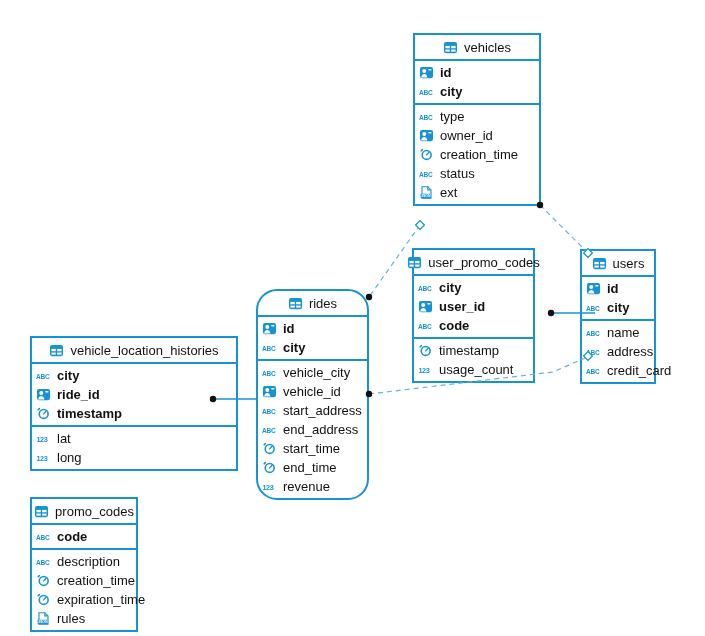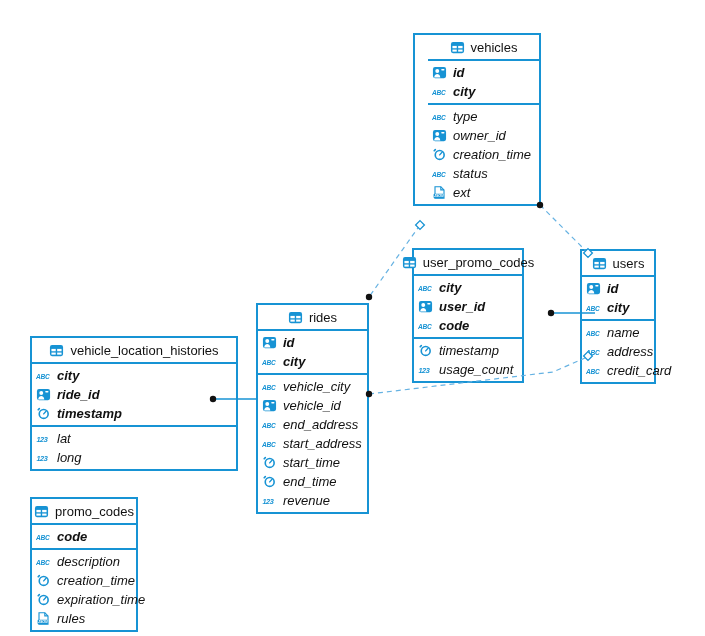--- a/index.html
+++ b/index.html
@@ -12,21 +12,21 @@
     box-sizing:border-box;z-index:2;
   }
   .thead{
     height:24px;display:flex;align-items:center;justify-content:center;gap:5px;
     border-bottom:2px solid var(--accent);padding:0 4px;font-size:13px;white-space:nowrap;
   }
   .sec{padding:2px 0;}
   .sec.flds{border-top:2px solid var(--accent);}
   .row{
     height:19px;display:flex;align-items:center;gap:5px;padding:0 4px;
-    font-size:13px;white-space:nowrap;font-style:italic;
+    font-size:13px;white-space:nowrap;
   }
   .row.key .lbl{font-weight:700;}
   .icon{display:inline-flex;width:16px;height:15px;align-items:center;flex:0 0 auto;}
   .icon svg{display:block;}
   #rel-svg{position:absolute;left:0;top:0;z-index:5;pointer-events:none;}
 </style>
 </head>
 <body>
 
 <div id="canvas" style="--accent: #1793d4;">
@@ -38,21 +38,21 @@
       <polyline points="213,399 257,399" fill="none" stroke="#1793d4" stroke-width="1.3"></polyline>
       <circle cx="369" cy="297" r="3.2" fill="#111111"></circle>
       <polygon points="420,220.6 424.4,225 420,229.4 415.6,225" fill="#fff" stroke="#1793d4" stroke-width="1.3"></polygon>
       <circle cx="540" cy="205" r="3.2" fill="#111111"></circle>
       <polygon points="588,248.6 592.4,253 588,257.4 583.6,253" fill="#fff" stroke="#1793d4" stroke-width="1.3"></polygon>
       <circle cx="551" cy="313" r="3.2" fill="#111111"></circle>
       <circle cx="369" cy="394" r="3.2" fill="#111111"></circle>
       <polygon points="588,351.6 592.4,356 588,360.4 583.6,356" fill="#fff" stroke="#1793d4" stroke-width="1.3"></polygon>
       <circle cx="213" cy="399" r="3.2" fill="#111111"></circle>
     </svg>
-<div class="table" style="left: 413px; top: 33px; width: 128px; padding-left: 13px;">
+<div class="table" style="left: 413px; top: 33px; width: 128px;">
       <div class="thead">
         <span class="icon">
           <svg width="15" height="15" viewBox="0 0 16 16">
             <rect x="1" y="2" width="14" height="12" rx="2.2" fill="#1793d4"></rect>
             <rect x="2.6" y="6.3" width="4.6" height="2.5" fill="#fff"></rect>
             <rect x="8.7" y="6.3" width="4.7" height="2.5" fill="#fff"></rect>
             <rect x="2.6" y="10.2" width="4.6" height="2.2" fill="#fff"></rect>
             <rect x="8.7" y="10.2" width="4.7" height="2.2" fill="#fff"></rect>
           </svg>
         </span>
@@ -124,21 +124,21 @@
               <path d="M3.2 1.8 H9.4 L12.8 5.2 V14 H3.2 Z" fill="#fff" stroke="#1793d4" stroke-width="1.2"></path>
               <path d="M9.4 1.8 V5.2 H12.8" fill="none" stroke="#1793d4" stroke-width="1.2"></path>
               <rect x="1.7" y="9.3" width="11" height="4.7" rx="1" fill="#1793d4"></rect>
               <text x="7.2" y="13" font-family="'Liberation Sans',sans-serif" font-size="3.8" font-weight="bold" text-anchor="middle" fill="#fff">JSON</text>
             </svg>
           </span>
           <span class="lbl">ext</span>
         </div>
       </div>
     </div>
-    <div class="table" style="left: 412px; top: 248px; width: 112px;">
+    <div class="table" style="left: 412px; top: 248px; width: 123px;">
       <div class="thead">
         <span class="icon">
           <svg width="15" height="15" viewBox="0 0 16 16">
             <rect x="1" y="2" width="14" height="12" rx="2.2" fill="#1793d4"></rect>
             <rect x="2.6" y="6.3" width="4.6" height="2.5" fill="#fff"></rect>
             <rect x="8.7" y="6.3" width="4.7" height="2.5" fill="#fff"></rect>
             <rect x="2.6" y="10.2" width="4.6" height="2.2" fill="#fff"></rect>
             <rect x="8.7" y="10.2" width="4.7" height="2.2" fill="#fff"></rect>
           </svg>
         </span>
@@ -249,21 +249,21 @@
         <div class="row">
           <span class="icon">
             <svg width="16" height="15" viewBox="0 0 17 16">
               <text x="0" y="11.3" font-family="'Liberation Sans',sans-serif" font-size="7" font-weight="bold" letter-spacing="-0.3" fill="#1793d4">ABC</text>
             </svg>
           </span>
           <span class="lbl">credit_card</span>
         </div>
       </div>
     </div>
-    <div class="table" style="left: 256px; top: 303px; width: 113px;">
+    <div class="table" style="left: 256px; top: 289px; width: 113px; border-radius: 21px;">
       <div class="thead">
         <span class="icon">
           <svg width="15" height="15" viewBox="0 0 16 16">
             <rect x="1" y="2" width="14" height="12" rx="2.2" fill="#1793d4"></rect>
             <rect x="2.6" y="6.3" width="4.6" height="2.5" fill="#fff"></rect>
             <rect x="8.7" y="6.3" width="4.7" height="2.5" fill="#fff"></rect>
             <rect x="2.6" y="10.2" width="4.6" height="2.2" fill="#fff"></rect>
             <rect x="8.7" y="10.2" width="4.7" height="2.2" fill="#fff"></rect>
           </svg>
         </span>
@@ -309,29 +309,29 @@
             </svg>
           </span>
           <span class="lbl">vehicle_id</span>
         </div>
         <div class="row">
           <span class="icon">
             <svg width="16" height="15" viewBox="0 0 17 16">
               <text x="0" y="11.3" font-family="'Liberation Sans',sans-serif" font-size="7" font-weight="bold" letter-spacing="-0.3" fill="#1793d4">ABC</text>
             </svg>
           </span>
+          <span class="lbl">start_address</span>
+        </div>
+        <div class="row">
+          <span class="icon">
+            <svg width="16" height="15" viewBox="0 0 17 16">
+              <text x="0" y="11.3" font-family="'Liberation Sans',sans-serif" font-size="7" font-weight="bold" letter-spacing="-0.3" fill="#1793d4">ABC</text>
+            </svg>
+          </span>
           <span class="lbl">end_address</span>
-        </div>
-        <div class="row">
-          <span class="icon">
-            <svg width="16" height="15" viewBox="0 0 17 16">
-              <text x="0" y="11.3" font-family="'Liberation Sans',sans-serif" font-size="7" font-weight="bold" letter-spacing="-0.3" fill="#1793d4">ABC</text>
-            </svg>
-          </span>
-          <span class="lbl">start_address</span>
         </div>
         <div class="row">
           <span class="icon">
             <svg width="15" height="15" viewBox="0 0 16 16">
               <circle cx="8.2" cy="8.4" r="5.6" fill="#1793d4"></circle>
               <circle cx="8.2" cy="8.4" r="3.9" fill="#fff"></circle>
               <line x1="8.2" y1="8.4" x2="10.7" y2="5.7" stroke="#1793d4" stroke-width="1.5" stroke-linecap="round"></line>
               <rect x="1.2" y="2.6" width="3.4" height="1.7" rx="0.85" transform="rotate(-45 2.9 3.4)" fill="#1793d4"></rect>
             </svg>
           </span>

